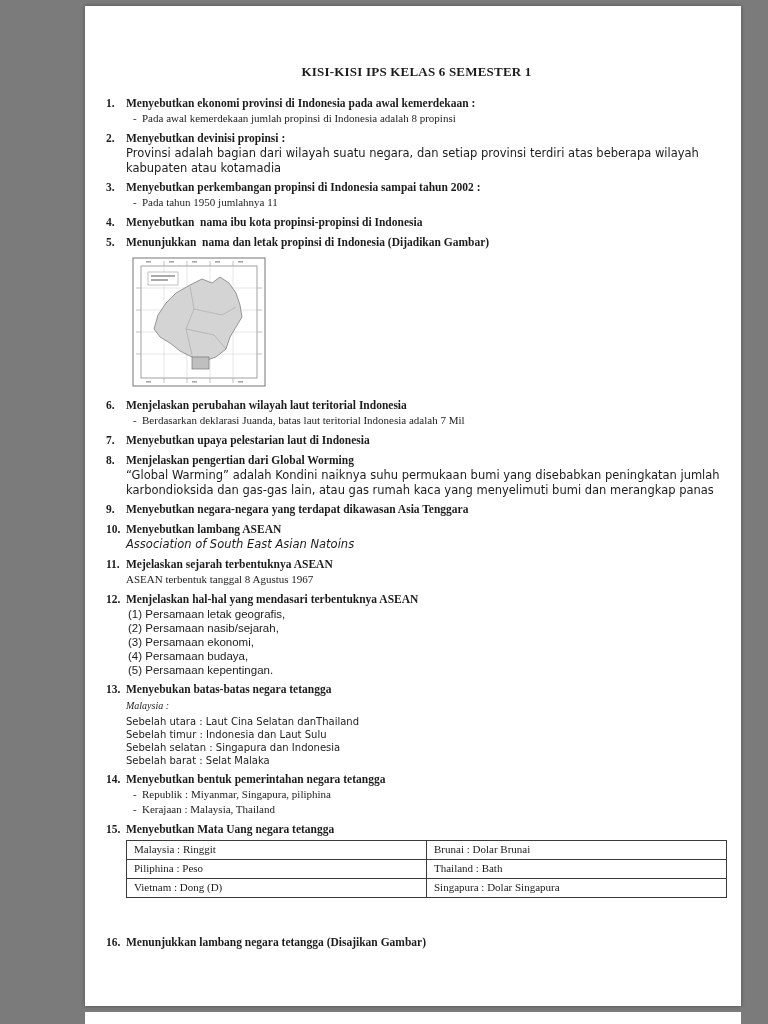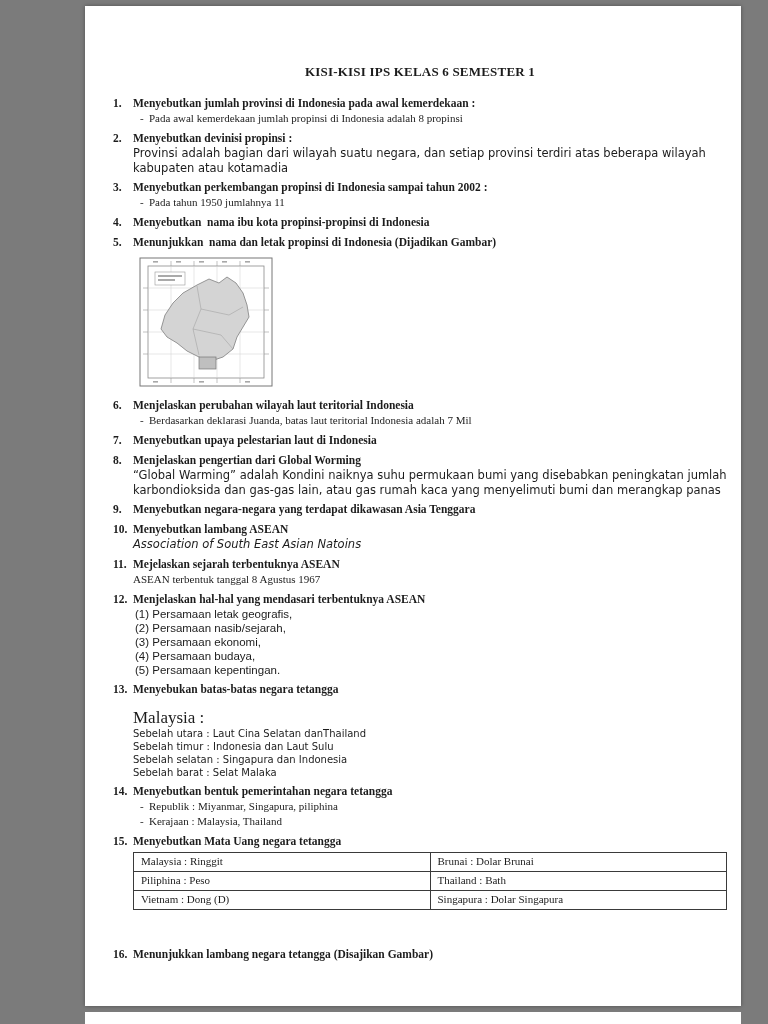--- a/index.html
+++ b/index.html
@@ -10,21 +10,21 @@
     color:#1c1c1c;
     position:relative;
     overflow:hidden;
   }
   .viewer { position:absolute; inset:0; }
   .page {
     position:absolute; left:85px; top:6px;
     width:656px; height:1000px;
     background:#ffffff;
     box-shadow:0 0 4px rgba(0,0,0,0.35);
-    padding:58px 14px 0 28px;
+    padding:58px 14px 0 21px;
   }
   .next-page {
     position:absolute; left:85px; top:1012px;
     width:656px; height:12px; background:#ffffff;
   }
   .title {
     text-align:center; font-weight:700; font-size:13px;
     letter-spacing:0.2px; margin-bottom:15px; white-space:pre-wrap;
   }
   .item { display:flex; margin-bottom:4px; }
@@ -33,21 +33,21 @@
   .heading { font-weight:700; font-size:11.5px; line-height:16px; white-space:pre-wrap; }
   .serif-line { font-size:11px; line-height:15px; }
   .sans { font-family:"DejaVu Sans", sans-serif; font-size:11.5px; line-height:14.5px; }
   .italic { font-style:italic; }
   .bullet { display:flex; font-size:11px; line-height:15px; }
   .bullet .dash { flex:0 0 16px; padding-left:7px; }
   .points > div {
     font-family:Liberation Sans, sans-serif;
     font-size:11.5px; line-height:14px; padding-left:2px;
   }
-  .country { font-size:17px; line-height:15px; margin:13px 0 2px; }
+  .country { font-size:10px; line-height:15px; margin:1px 0 2px;font-style:italic; }
   .borders > div {
     font-family:"DejaVu Sans", sans-serif;
     font-size:10px; line-height:13px;
   }
   .map-wrap { margin:7px 0 6px 6px; width:134px; height:130px; }
   .currency-table { border-collapse:collapse; width:100%; margin:3px 0 2px;border-radius:7px; }
   .currency-table td {
     border:1px solid #3a3a3a; font-size:11px;
     padding:2px 7px 3px; width:50%; line-height:13px;
   }
@@ -57,21 +57,21 @@
 <body>
 
 <div class="viewer">
   <div class="page">
 
     <div class="title">KISI-KISI IPS KELAS 6 SEMESTER 1</div>
 
     <div class="item">
       <span class="num">1.</span>
       <div class="ib">
-        <div class="heading">Menyebutkan jumlah provinsi di Indonesia pada awal kemerdekaan :</div>
+        <div class="heading">Menyebutkan ekonomi provinsi di Indonesia pada awal kemerdekaan :</div>
         <div class="bullet">
           <span class="dash">-</span>
           <span>Pada awal kemerdekaan jumlah propinsi di Indonesia adalah 8 propinsi</span>
         </div>
       </div>
     </div>
 
     <div class="item">
       <span class="num">2.</span>
       <div class="ib">

